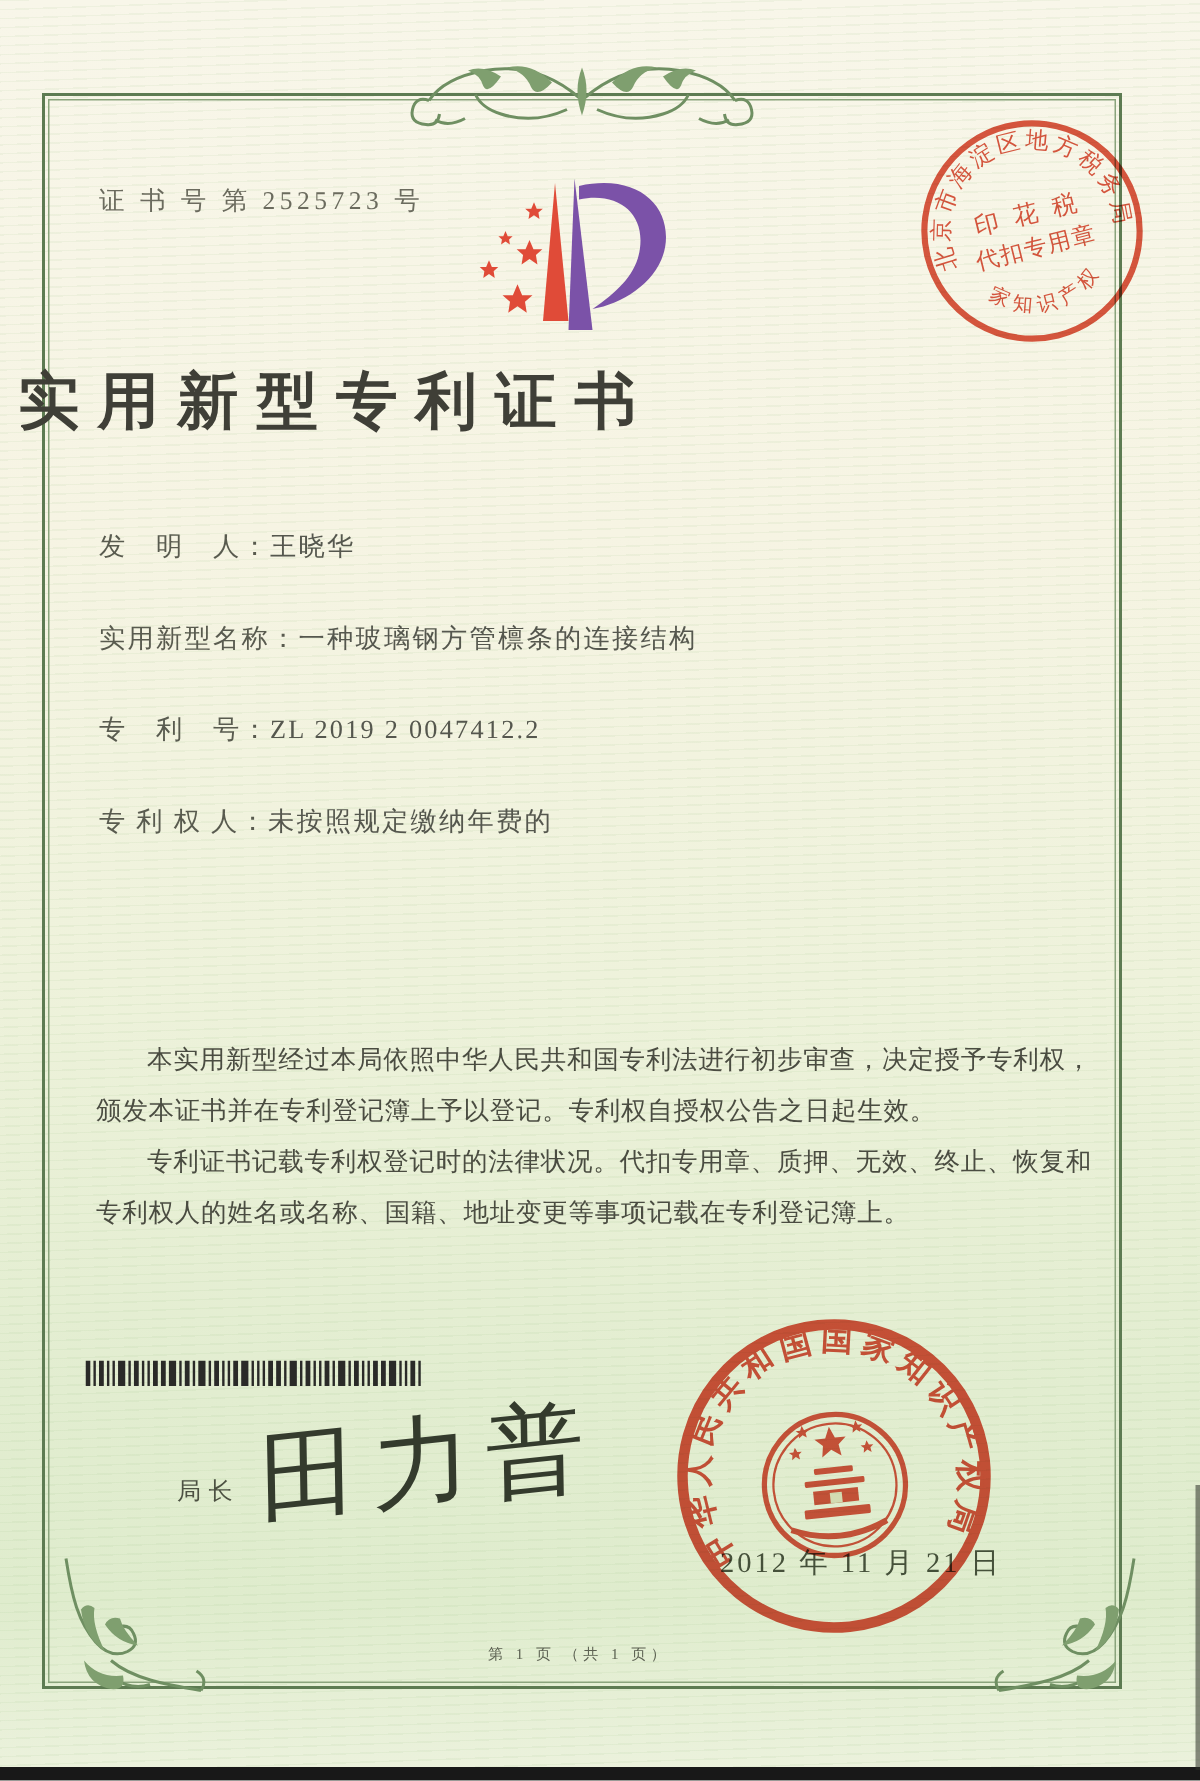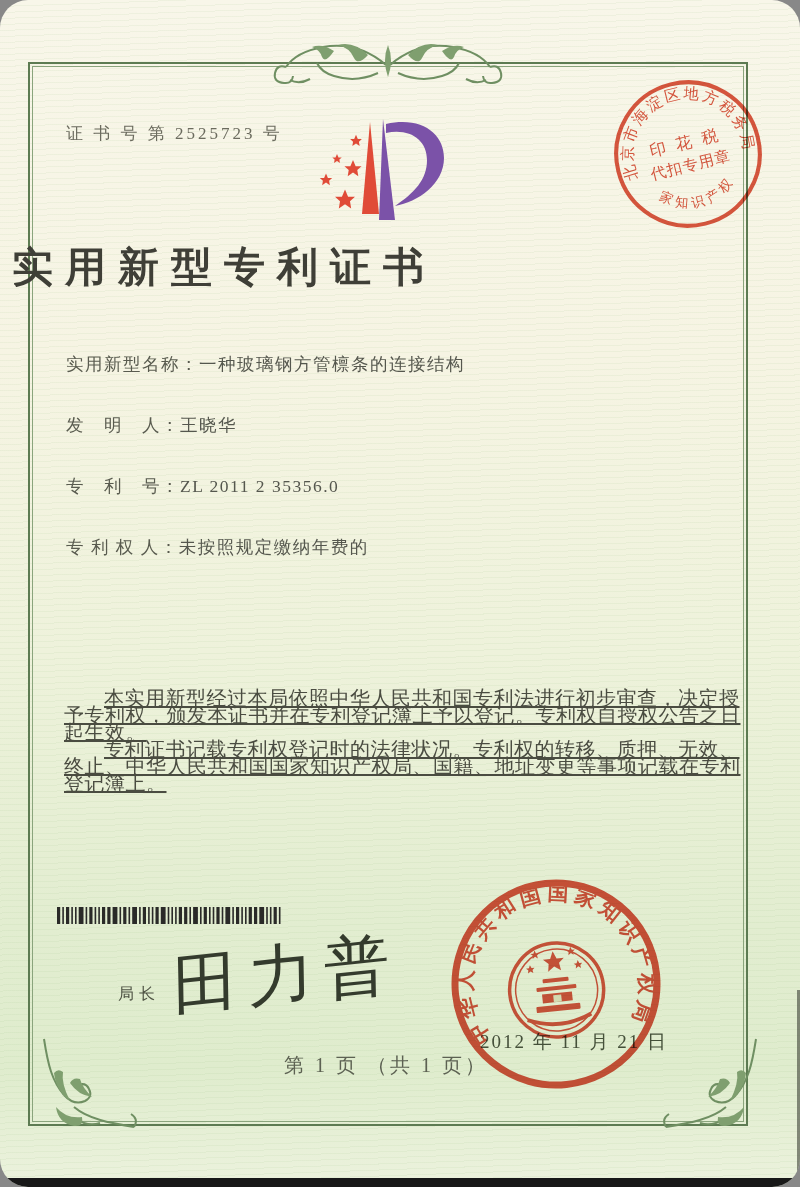--- a/index.html
+++ b/index.html
@@ -2,47 +2,46 @@
 <html><head>
 <meta charset="utf-8">
 <style>
   html,body{margin:0;padding:0;background:#888;}
   .page{
     position:relative;width:800px;height:1187px;margin:0 auto;overflow:hidden;
     font-family:"Liberation Serif","DejaVu Serif",serif;
     background-image:
       repeating-linear-gradient(178deg, rgba(150,190,130,.10) 0 1px, rgba(0,0,0,0) 1px 6px),
       linear-gradient(180deg,#f8f6e9 0%,#f6f4e3 30%,#eef2db 55%,#e2edd0 78%,#dfeccd 90%,#ecf2dd 100%);
-    border-radius: 28px;
   }
   .frame{position:absolute;left:28px;top:62px;width:716px;height:1060px;border:2px solid #5d7b52;}
   .frame-inner{position:absolute;left:2px;top:2px;right:2px;bottom:2px;border:1px solid #8aa47c;}
   .ornament{position:absolute;color:#6f8f62;}
   .top-orn{left:238px;top:33px;}
   .corner-br{right:40px;bottom:52px;}
   .corner-bl{left:40px;bottom:52px;transform:scale(-1,1);}
   .cert-no{position:absolute;left:66px;top:122px;font-size:17px;letter-spacing:3px;color:#6b6b5e;}
   .tax-stamp{position:absolute;left:606px;top:72px;transform:rotate(-14deg);mix-blend-mode:multiply;opacity:.92;}
   .logo{position:absolute;left:300px;top:116px;}
   .title{position:absolute;left:12px;top:240px;width:100%;margin:0;
     font-size:41px;font-weight:600;letter-spacing:12px;color:#3f3f37;}
   .fields{position:absolute;left:66px;top:352px;width:640px;}
   .field-row{height:26px;margin-bottom:35px;font-size:17.5px;letter-spacing:1.5px;color:#595b4f;white-space:nowrap;}
   .field-row .val{color:#55574e;}
   .paragraphs{position:absolute;left:64px;top:690px;width:678px;}
-  .paragraphs p{margin:0;text-indent:2em;font-size:20px;line-height:17px;letter-spacing:.5px;color:#4a4c41;text-decoration:underline;}
+  .paragraphs p{margin:0;text-indent:2em;font-size:17px;line-height:34px;letter-spacing:.5px;color:#4a4c41;}
   .barcode{position:absolute;left:57px;top:907px;}
   .sig-block{position:absolute;left:110px;top:928px;width:320px;height:120px;}
   .sig-title{position:absolute;left:8px;top:56px;font-size:16px;letter-spacing:5px;color:#4c5142;}
   .sig-name{position:absolute;left:62px;top:2px;font-size:66px;letter-spacing:10px;color:#343b2d;
     transform:rotate(-6deg) skewX(-5deg);font-weight:500;}
   .seal-date{position:absolute;left:480px;top:1029px;font-size:19px;letter-spacing:2px;color:#4f5748;z-index:3;mix-blend-mode:multiply;}
   .big-seal{position:absolute;left:446px;top:874px;z-index:2;mix-blend-mode:multiply;opacity:.9;transform:rotate(-6deg);}
-  .footer{position:absolute;left:28px;top:1052px;width:716px;text-align:center;
-    font-size:20px;letter-spacing:3px;color:#5c6152;}
+  .footer{position:absolute;left:28px;top:1096px;width:716px;text-align:center;
+    font-size:10px;letter-spacing:3px;color:#5c6152;}
   .bottom-strip{position:absolute;left:0;bottom:0;width:100%;height:9px;background:#181818;}
   .right-edge{position:absolute;right:0;top:990px;width:3px;height:190px;background:rgba(45,50,40,.55);}
   svg text{font-family:"Liberation Serif","DejaVu Serif",serif;}
 </style>
 </head>
 <body>
 
 <div class="page">
 
   <div class="frame">
@@ -128,36 +127,36 @@
     <g fill="#7b52a8">
       <polygon points="83,3 79,104 95,104"></polygon>
       <path d="M86,8 C122,0 144,18 144,42 C144,68 118,86 95,90 C114,77 127,64 127,44 C127,24 110,12 86,17 Z"></path>
     </g>
   </svg>
 
   <h1 class="title">实用新型专利证书</h1>
 
   <div class="fields">
     <div class="field-row">
+      <span class="lbl">发　明　人：</span><span class="val">王晓华</span>
+    </div>
+    <div class="field-row">
       <span class="lbl">实用新型名称：</span><span class="val">一种玻璃钢方管檩条的连接结构</span>
     </div>
     <div class="field-row">
-      <span class="lbl">发　明　人：</span><span class="val">王晓华</span>
-    </div>
-    <div class="field-row">
-      <span class="lbl">专　利　号：</span><span class="val">ZL 2011 2 35356.0</span>
+      <span class="lbl">专　利　号：</span><span class="val">ZL 2019 2 0047412.2</span>
     </div>
     <div class="field-row">
       <span class="lbl">专 利 权 人：</span><span class="val">未按照规定缴纳年费的</span>
     </div>
   </div>
 
   <div class="paragraphs">
     <p>本实用新型经过本局依照中华人民共和国专利法进行初步审查，决定授予专利权，颁发本证书并在专利登记簿上予以登记。专利权自授权公告之日起生效。</p>
-    <p>专利证书记载专利权登记时的法律状况。专利权的转移、质押、无效、终止、中华人民共和国国家知识产权局、国籍、地址变更等事项记载在专利登记簿上。</p>
+    <p>专利证书记载专利权登记时的法律状况。代扣专用章、质押、无效、终止、恢复和专利权人的姓名或名称、国籍、地址变更等事项记载在专利登记簿上。</p>
   </div>
 
   <svg class="barcode" id="barcode-svg" width="230" height="18" viewBox="0 0 230 18">
       <rect x="0" y="0" width="3.2" height="17" fill="#2a2a28"></rect>
       <rect x="5.300000000000001" y="0" width="1.6" height="17" fill="#2a2a28"></rect>
       <rect x="9" y="0" width="3.2" height="17" fill="#2a2a28"></rect>
       <rect x="14.3" y="0" width="1.6" height="17" fill="#2a2a28"></rect>
       <rect x="18" y="0" width="1.6" height="17" fill="#2a2a28"></rect>
       <rect x="21.7" y="0" width="4.800000000000001" height="17" fill="#2a2a28"></rect>
       <rect x="28.6" y="0" width="1.6" height="17" fill="#2a2a28"></rect>

